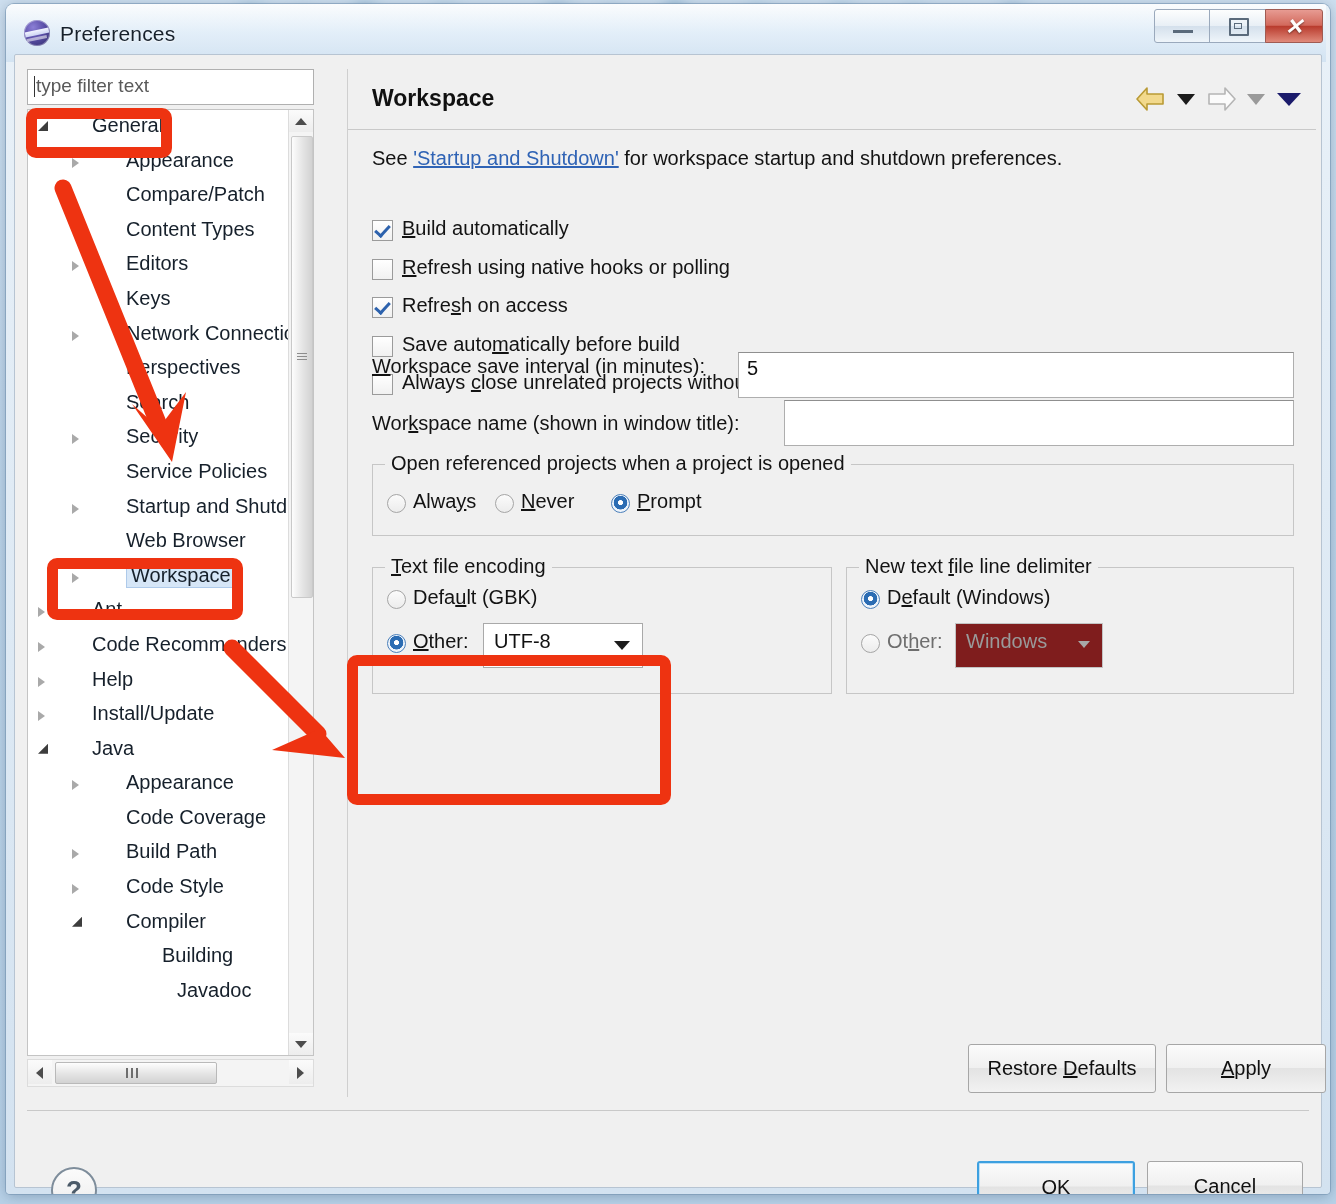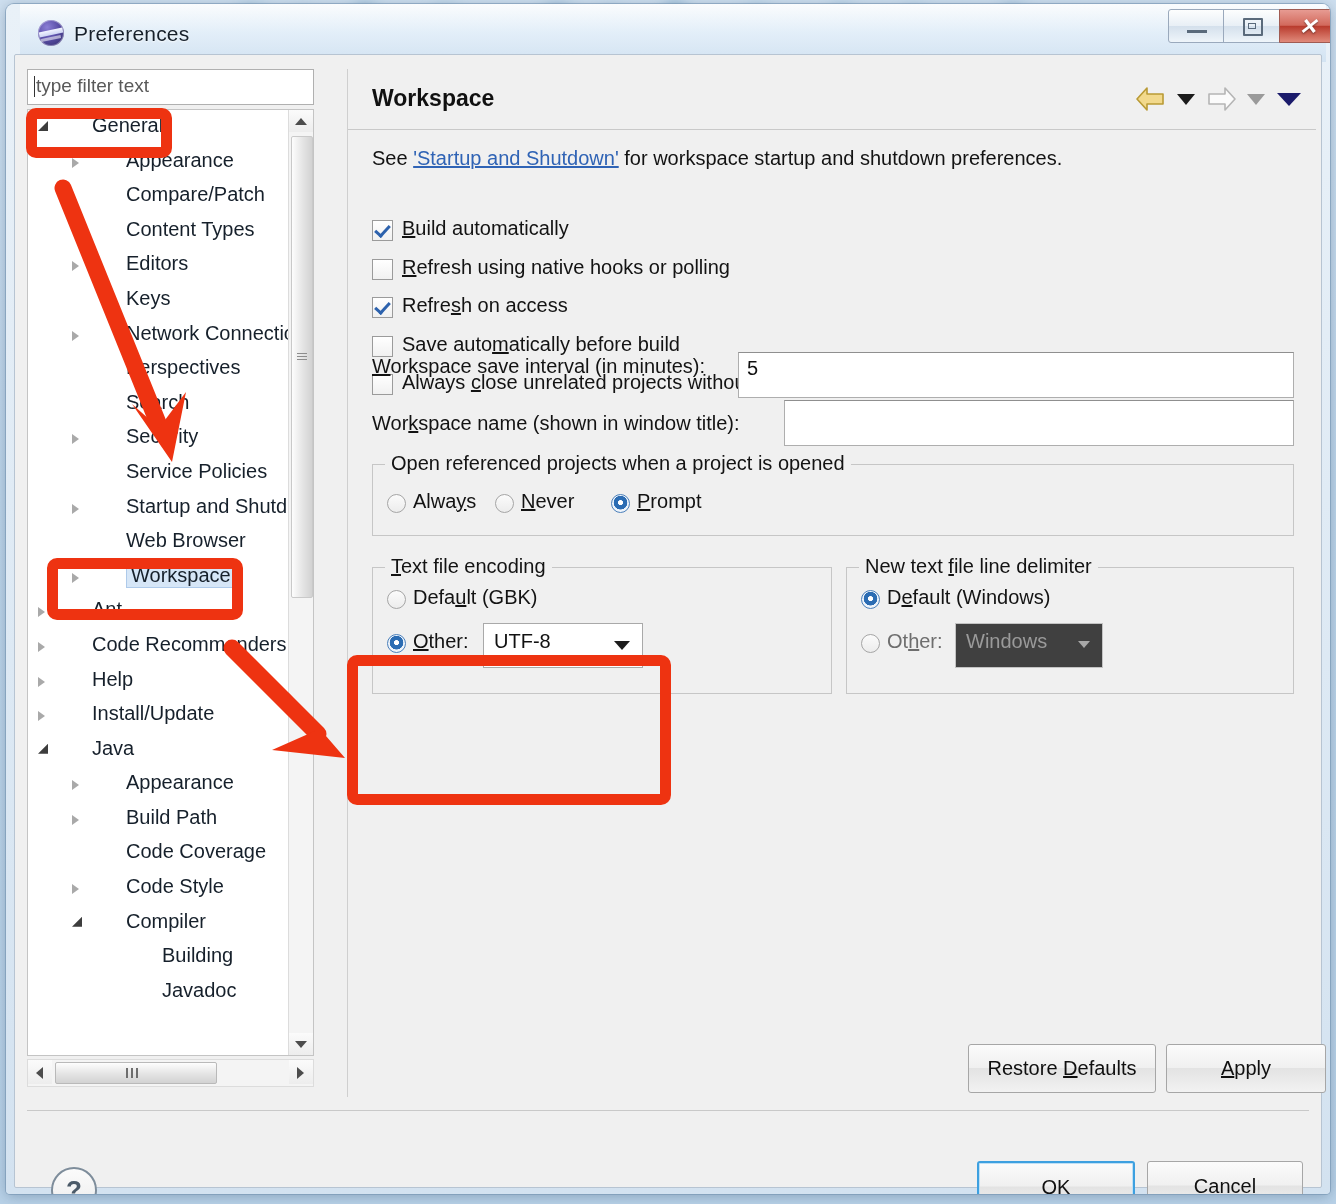--- a/index.html
+++ b/index.html
@@ -35,21 +35,20 @@
     width: 1324px; height: 1190px;
     border-radius: 8px 8px 4px 4px;
     background: linear-gradient(180deg,#e9f1f8 0%, #dde9f4 55%, #d3e2f0 100%);
     box-shadow: 0 0 0 1px rgba(120,150,180,.65), 0 2px 14px rgba(40,70,100,.35);
     overflow: hidden;
   }
   #titlebar {
     position: absolute;
     left: 0; top: 0; right: 4px; height: 58px;
     background: linear-gradient(180deg, rgba(255,255,255,.80) 0%, rgba(226,238,249,.82) 48%, rgba(207,225,241,.85) 100%);
-    margin-left: 14px;
   }
   #title-icon {
     position: absolute; left: 18px; top: 16px;
     width: 26px; height: 26px; border-radius: 50%;
     background: radial-gradient(circle at 35% 28%, #8b7fd6 0%, #5b4fa8 45%, #2e2a66 100%);
     box-shadow: inset 0 0 0 1px rgba(255,255,255,.35);
   }
   #title-icon::before {
     content: "";
     position: absolute; left: 1px; top: 10px; width: 24px; height: 5px;
@@ -338,21 +337,21 @@
   }
   .radio-lbl { position: absolute; left: 26px; top: 0; white-space: nowrap; }
   .radio-lbl.dim { color: #6e6e6e; }
 
   
   .combo {
     position: absolute;
     border: 1px solid #a9a9a9;
     background: #ffffff;
   }
-  .combo.dim { background: #404040; border-color: #c3c3c3; }
+  .combo.dim { background: #7f1d1d; border-color: #c3c3c3; }
   .combo .cval {
     position: absolute; left: 10px; top: 6px;
     font-size: 20px; color: #111;
   }
   .combo.dim .cval { color: #9a9a9a; }
   .combo .carr {
     position: absolute; right: 12px; top: 17px;
     width: 0; height: 0;
     border-left: 8px solid transparent;
     border-right: 8px solid transparent;
@@ -514,39 +513,39 @@
             </div>
             <div class="tree-row">
               <div class="arrow expanded" style="left: 10px;"></div>
               <div class="lbl" style="left: 36px;">Java</div>
             </div>
             <div class="tree-row">
               <div class="arrow collapsed" style="left: 44px;"></div>
               <div class="lbl" style="left: 70px;">Appearance</div>
             </div>
             <div class="tree-row">
+              <div class="lbl" style="left: 70px;">Code Coverage</div>
+            </div>
+            <div class="tree-row">
               <div class="arrow collapsed" style="left: 44px;"></div>
               <div class="lbl" style="left: 70px;">Build Path</div>
-            </div>
-            <div class="tree-row">
-              <div class="lbl" style="left: 70px;">Code Coverage</div>
             </div>
             <div class="tree-row">
               <div class="arrow collapsed" style="left: 44px;"></div>
               <div class="lbl" style="left: 70px;">Code Style</div>
             </div>
             <div class="tree-row">
               <div class="arrow expanded" style="left: 44px;"></div>
               <div class="lbl" style="left: 70px;">Compiler</div>
             </div>
             <div class="tree-row">
               <div class="lbl" style="left: 106px;">Building</div>
             </div>
             <div class="tree-row">
-              <div class="lbl" style="left: 106px;">Javadoc</div>
+              <div class="lbl" style="left: 121px;">Javadoc</div>
             </div>
           </div>
 
         <div id="tree-vscroll">
           <div class="sb-arrow up">
               <i></i>
             </div>
           <div id="tree-thumb">
               <i></i>
             </div>

